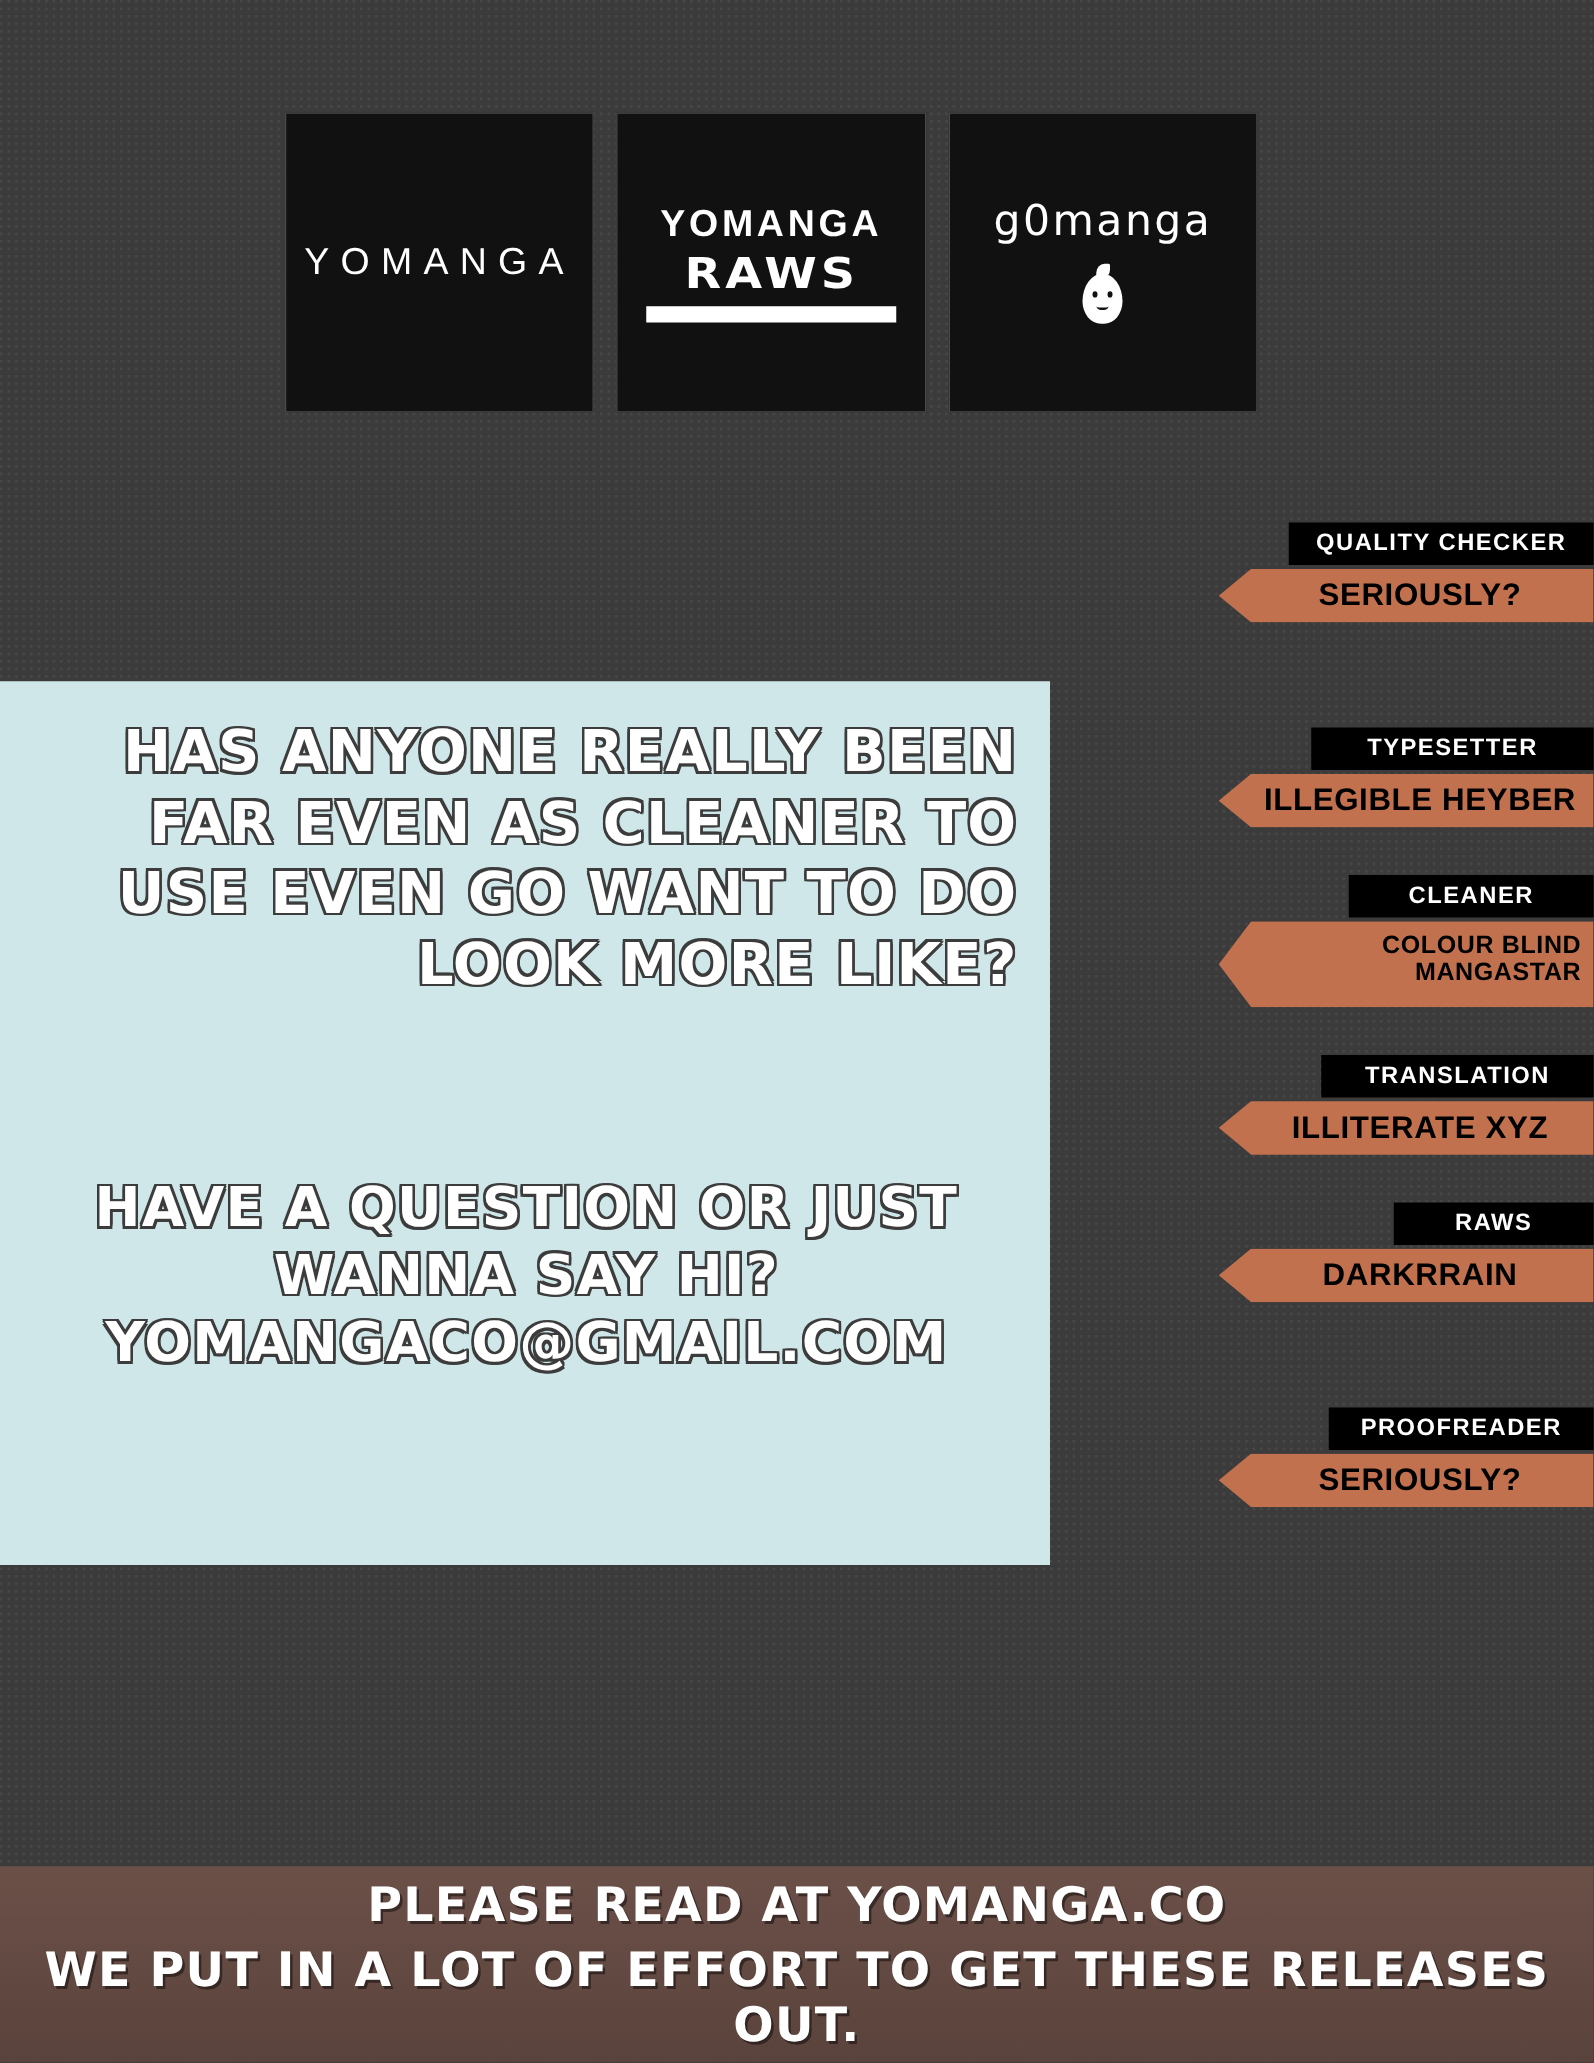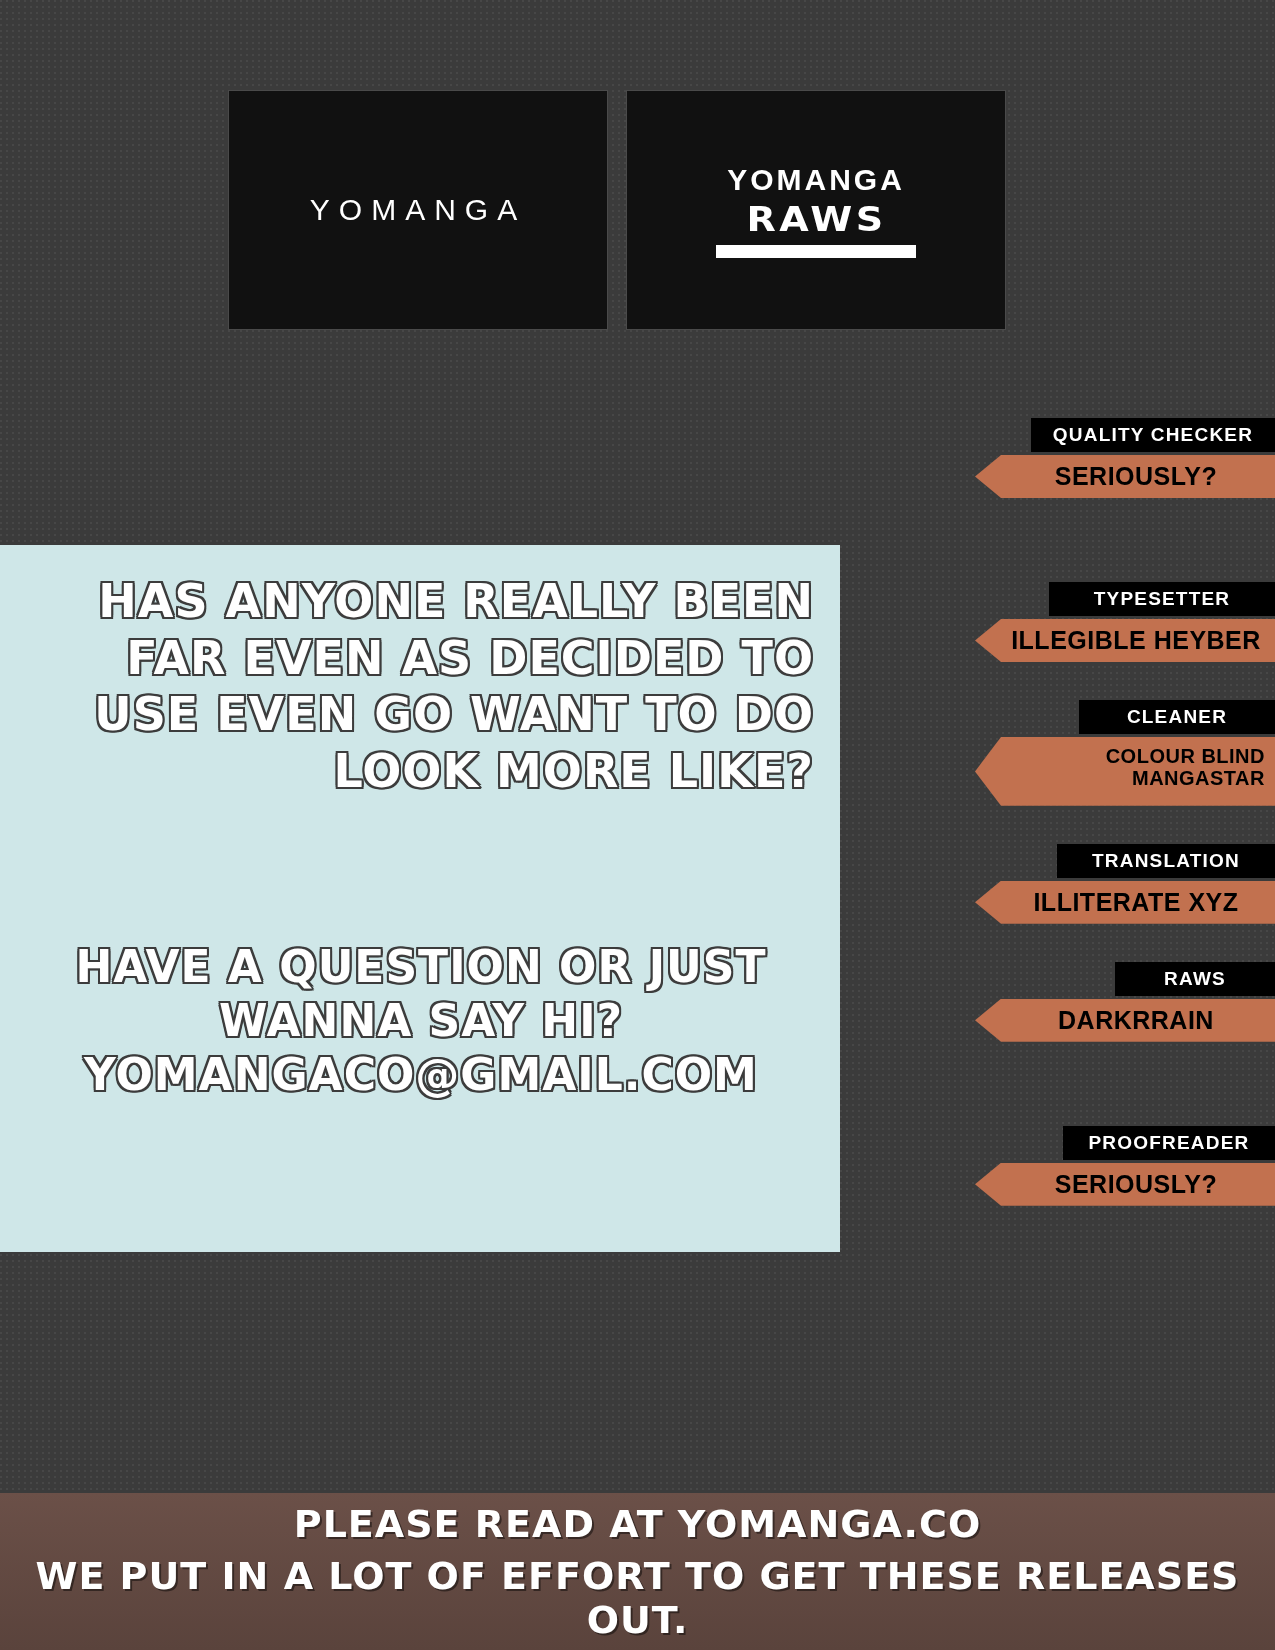--- a/index.html
+++ b/index.html
@@ -247,20 +247,30 @@
 
 <div class="logo-strip">
   <div class="logo-box b1">
     <div class="logo-text">YOMANGA</div>
   </div>
   <div class="logo-box b2">
     <div class="logo-text">YOMANGA</div>
     <div class="logo-sub">RAWS</div>
     <div class="logo-bar"></div>
   </div>
+  <div class="logo-box b3">
+    <div class="logo-text">g0manga</div>
+    <div class="mascot">
+      <div class="sprout"></div>
+      <div class="body"></div>
+      <div class="eye l"></div>
+      <div class="eye r"></div>
+      <div class="mouth"></div>
+    </div>
+  </div>
 </div>
 
 <div class="credits">
   <div class="credit-group g-qc">
     <div class="credit-role">QUALITY CHECKER</div>
     <div class="credit-name">SERIOUSLY?</div>
   </div>
   <div class="spacer-lg"></div>
   <div class="credit-group g-ts">
     <div class="credit-role">TYPESETTER</div>
@@ -280,21 +290,21 @@
     <div class="credit-name">DARKRRAIN</div>
   </div>
   <div class="spacer-lg"></div>
   <div class="credit-group g-pf">
     <div class="credit-role">PROOFREADER</div>
     <div class="credit-name">SERIOUSLY?</div>
   </div>
 </div>
 
 <div class="panel" id="panel-1">
-  <div class="ptext">HAS ANYONE REALLY BEEN FAR EVEN AS DECIDED TO USE EVEN GO WANT TO DO LOOK MORE LIKE?</div>
+  <div class="ptext">HAS ANYONE REALLY BEEN FAR EVEN AS CLEANER TO USE EVEN GO WANT TO DO LOOK MORE LIKE?</div>
 </div>
 
 <div class="panel" id="panel-2">
   <div class="ptext" style="white-space: pre-line;">HAVE A QUESTION OR JUST WANNA SAY HI?
 YOMANGACO@GMAIL.COM</div>
 </div>
 
 <div class="footer">
   <div class="line line1">PLEASE READ AT YOMANGA.CO</div>
   <div class="line line2">WE PUT IN A LOT OF EFFORT TO GET THESE RELEASES OUT.</div>

